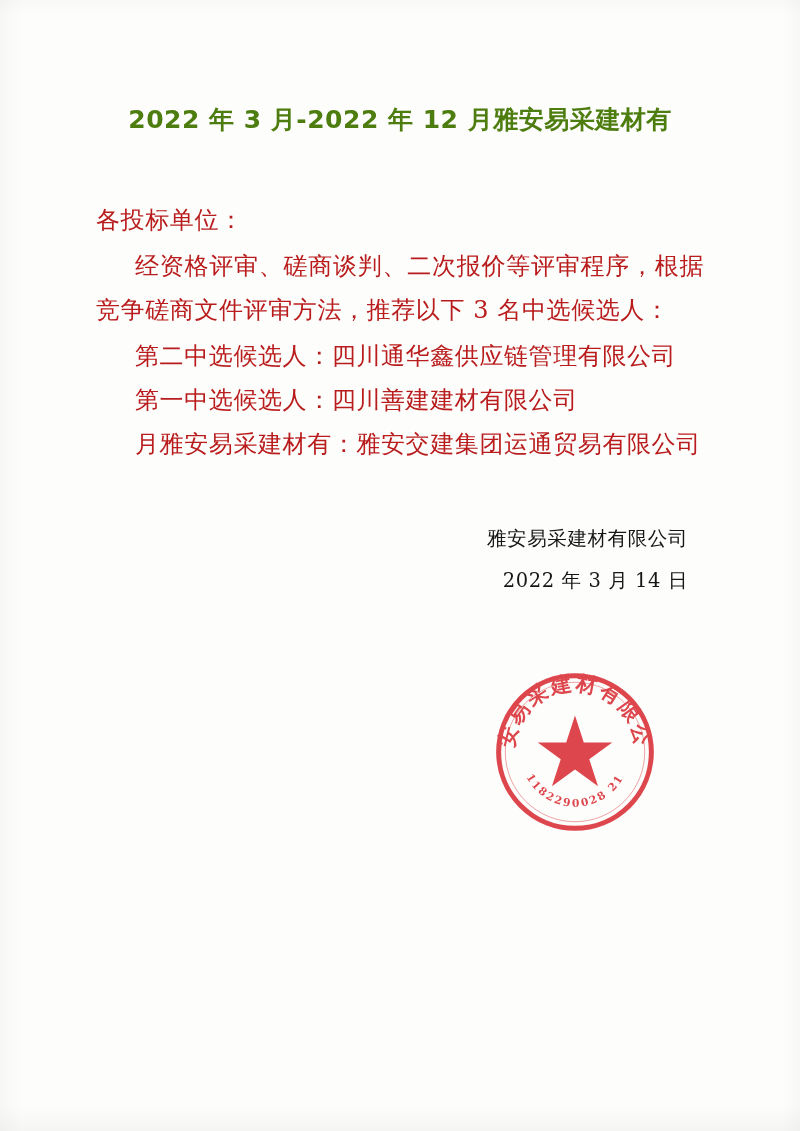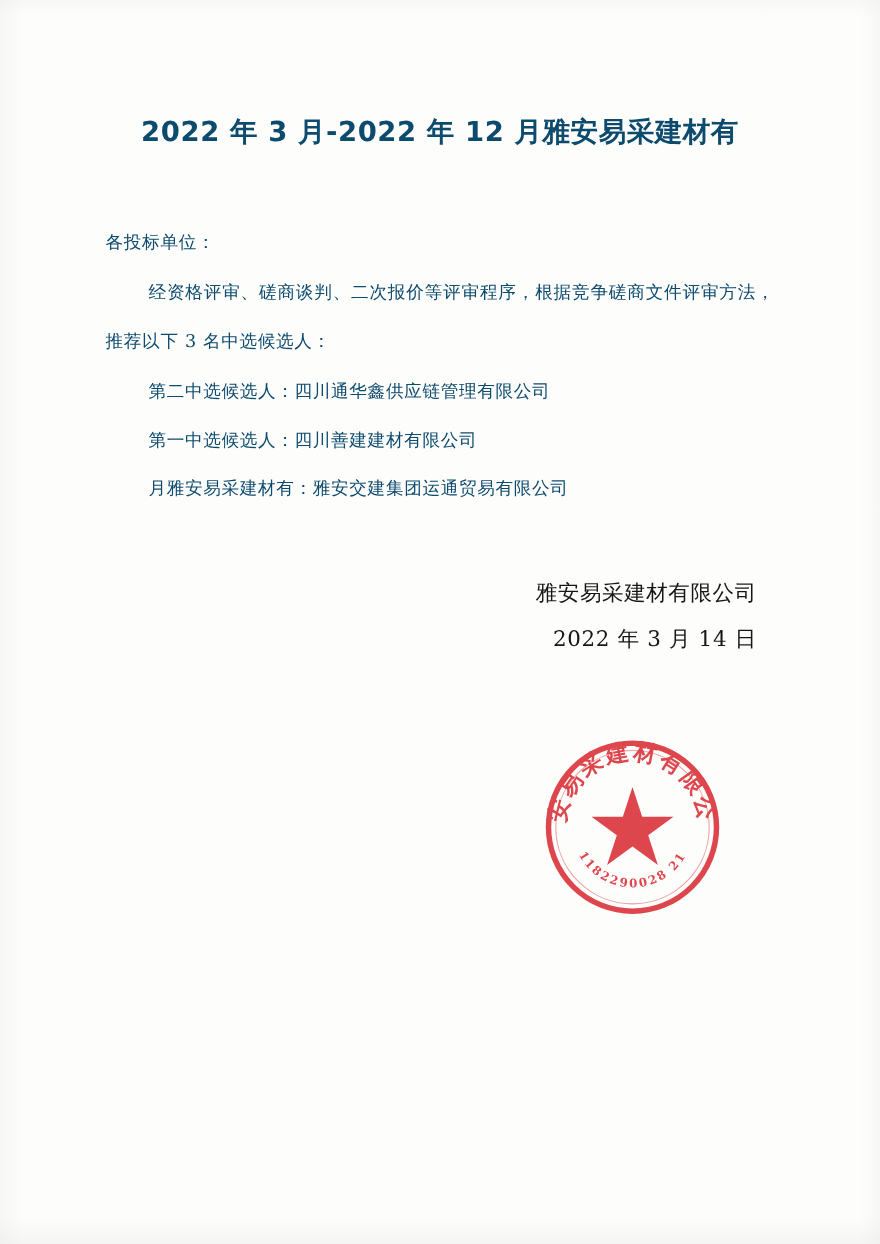--- a/index.html
+++ b/index.html
@@ -41,35 +41,35 @@
     width: 608px;
   }
 
   .doc-title {
     font-family: "DejaVu Sans", "Liberation Sans", sans-serif;
     font-weight: bold;
     font-size: 25px;
     line-height: 48px;
     text-align: center;
     letter-spacing: 0.5px;
-    color: #0c4a6e;
+    color: #4d7c0f;
     margin: 0 0 54px 0;
   }
   .doc-title .title-line {
     display: block;
   }
 
   .para {
-    font-size: 16px;
+    font-size: 24px;
     line-height: 44px;
     letter-spacing: 0.6px;
     margin: 0 0 2px 0;
     text-align: justify;
     text-justify: inter-ideograph;
-    color: #0c4a6e;
+    color: #b91c1c;
   }
   .para.indent {
     text-indent: 39px;
   }
   .para.no-indent {
     text-indent: 0;
   }
   .candidate {
     text-indent: 39px;
     margin: 0;

